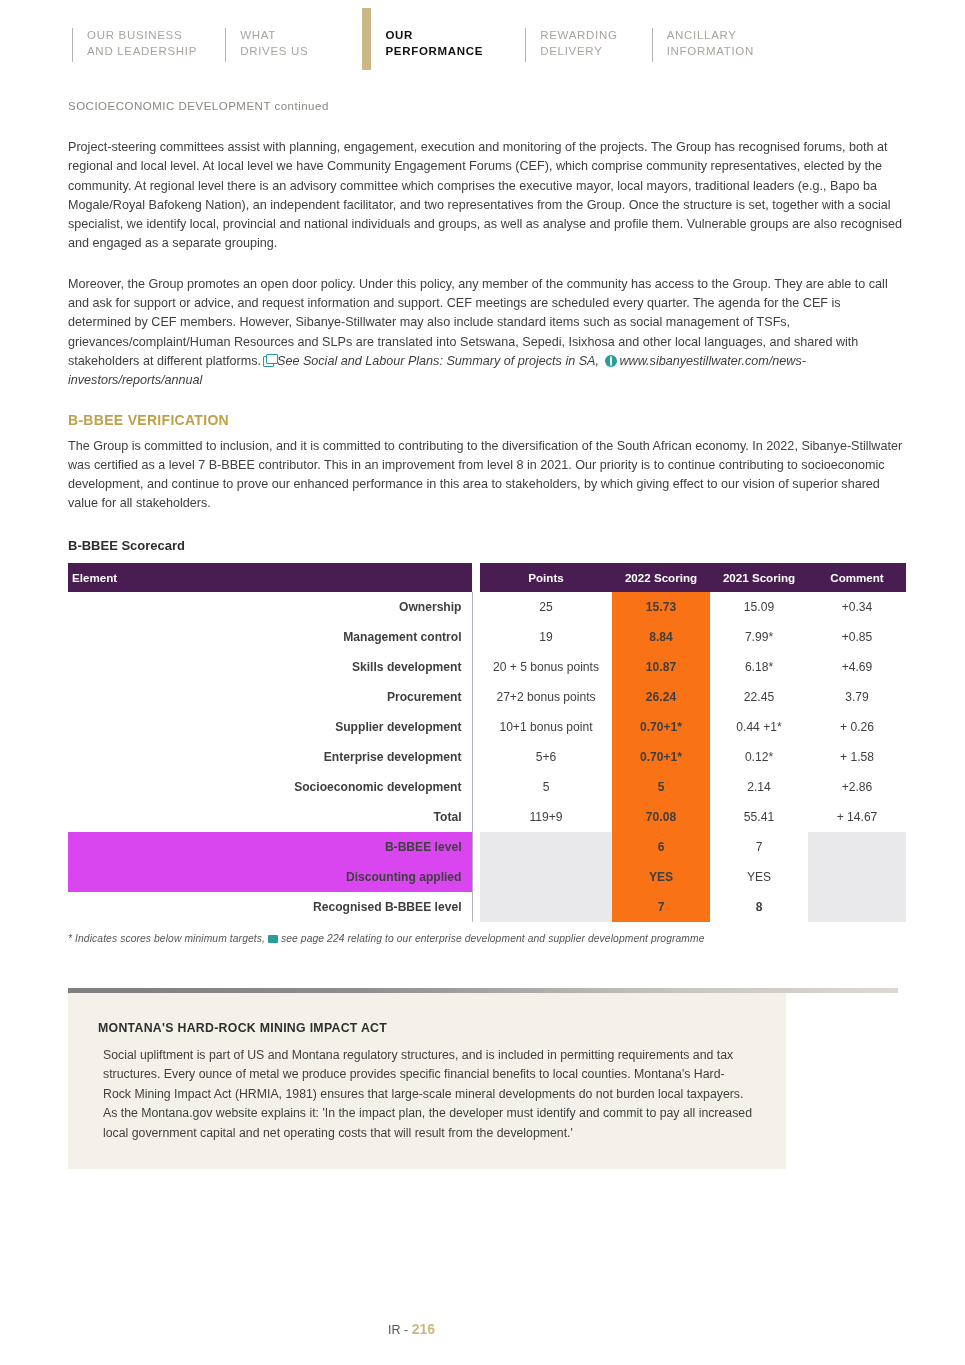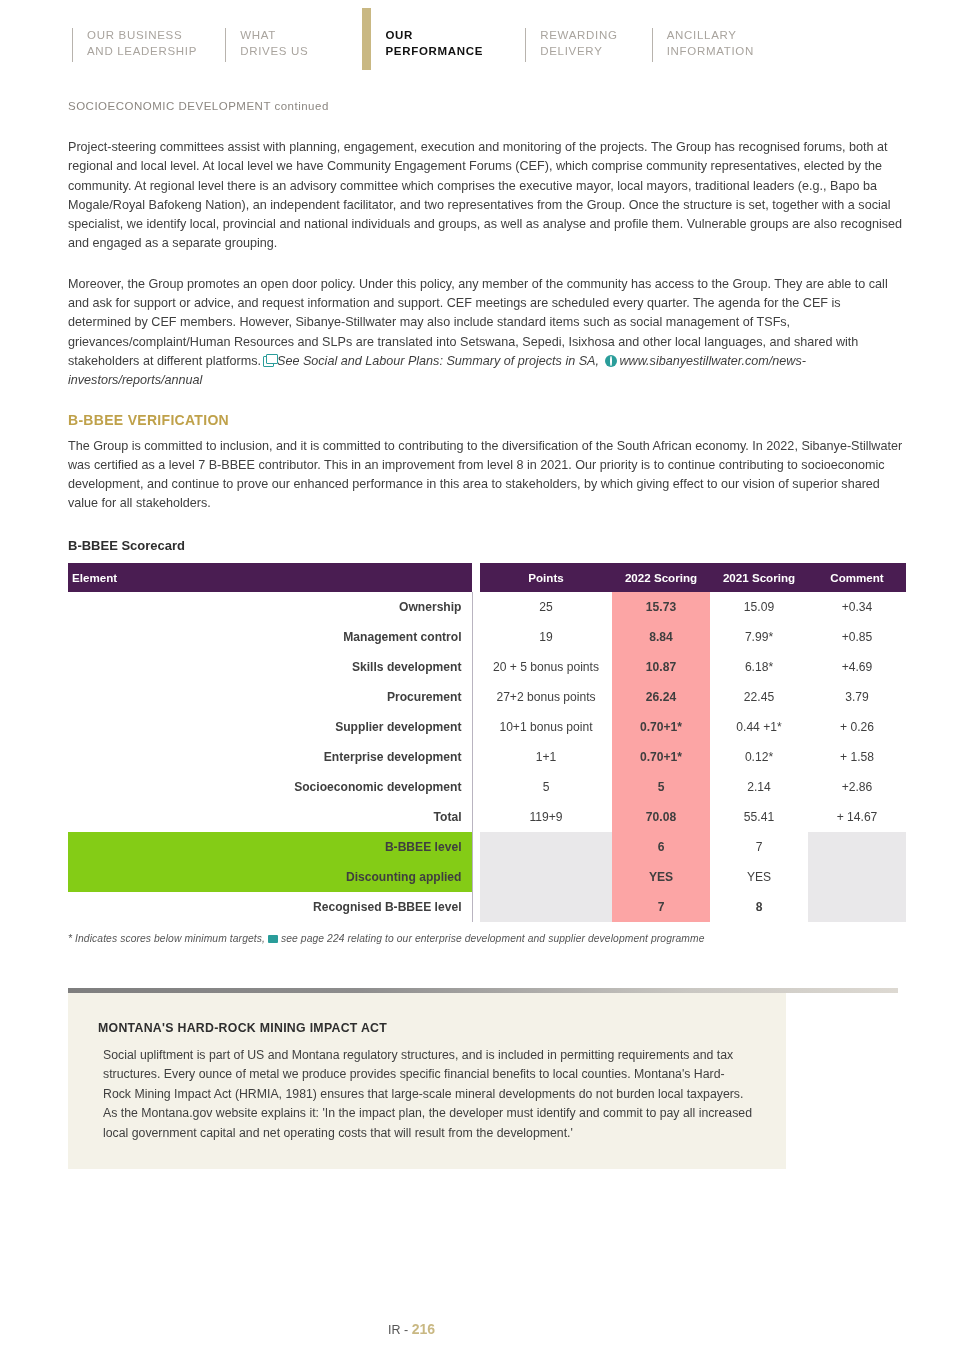--- a/index.html
+++ b/index.html
@@ -181,25 +181,25 @@
     padding-left: 10px;
     font-weight: bold;
   }
   table.scorecard tbody td.spacer {
     background: #ffffff !important;
     padding: 0;
     border-left: 1px solid #b9b4c0;
     border-right: none;
   }
   td.c2022 {
-    background: #fca5a5;
+    background: #f97316;
     font-weight: bold;
     color: #333333;
   }
-  tr.shaded td.el { background: #84cc16; }
+  tr.shaded td.el { background: #d946ef; }
   tr.shaded td.points { background: #e9e8ea; }
   tr.shaded td.comment { background: #e9e8ea; }
   tr.recognised td { font-weight: bold; color: #2e2e2e; }
   tr.recognised td.el { background: #ffffff; }
   tr.recognised td.points { background: #e9e8ea; }
   tr.recognised td.comment { background: #e9e8ea; }
   tr.sep-top td { border-top: 1px solid #8e8e8e; }
   tr.sep-bottom td { border-bottom: 1.4px solid #8e8e8e; }
 
   .footnote {
@@ -363,21 +363,21 @@
           <td class="el">Supplier development</td>
           <td class="spacer"></td>
           <td class="points">10+1 bonus point</td>
           <td class="c2022">0.70+1*</td>
           <td class="c2021">0.44 +1*</td>
           <td class="comment">+ 0.26</td>
         </tr>
         <tr>
           <td class="el">Enterprise development</td>
           <td class="spacer"></td>
-          <td class="points">1+1</td>
+          <td class="points">5+6</td>
           <td class="c2022">0.70+1*</td>
           <td class="c2021">0.12*</td>
           <td class="comment">+ 1.58</td>
         </tr>
         <tr>
           <td class="el">Socioeconomic development</td>
           <td class="spacer"></td>
           <td class="points">5</td>
           <td class="c2022">5</td>
           <td class="c2021">2.14</td>

